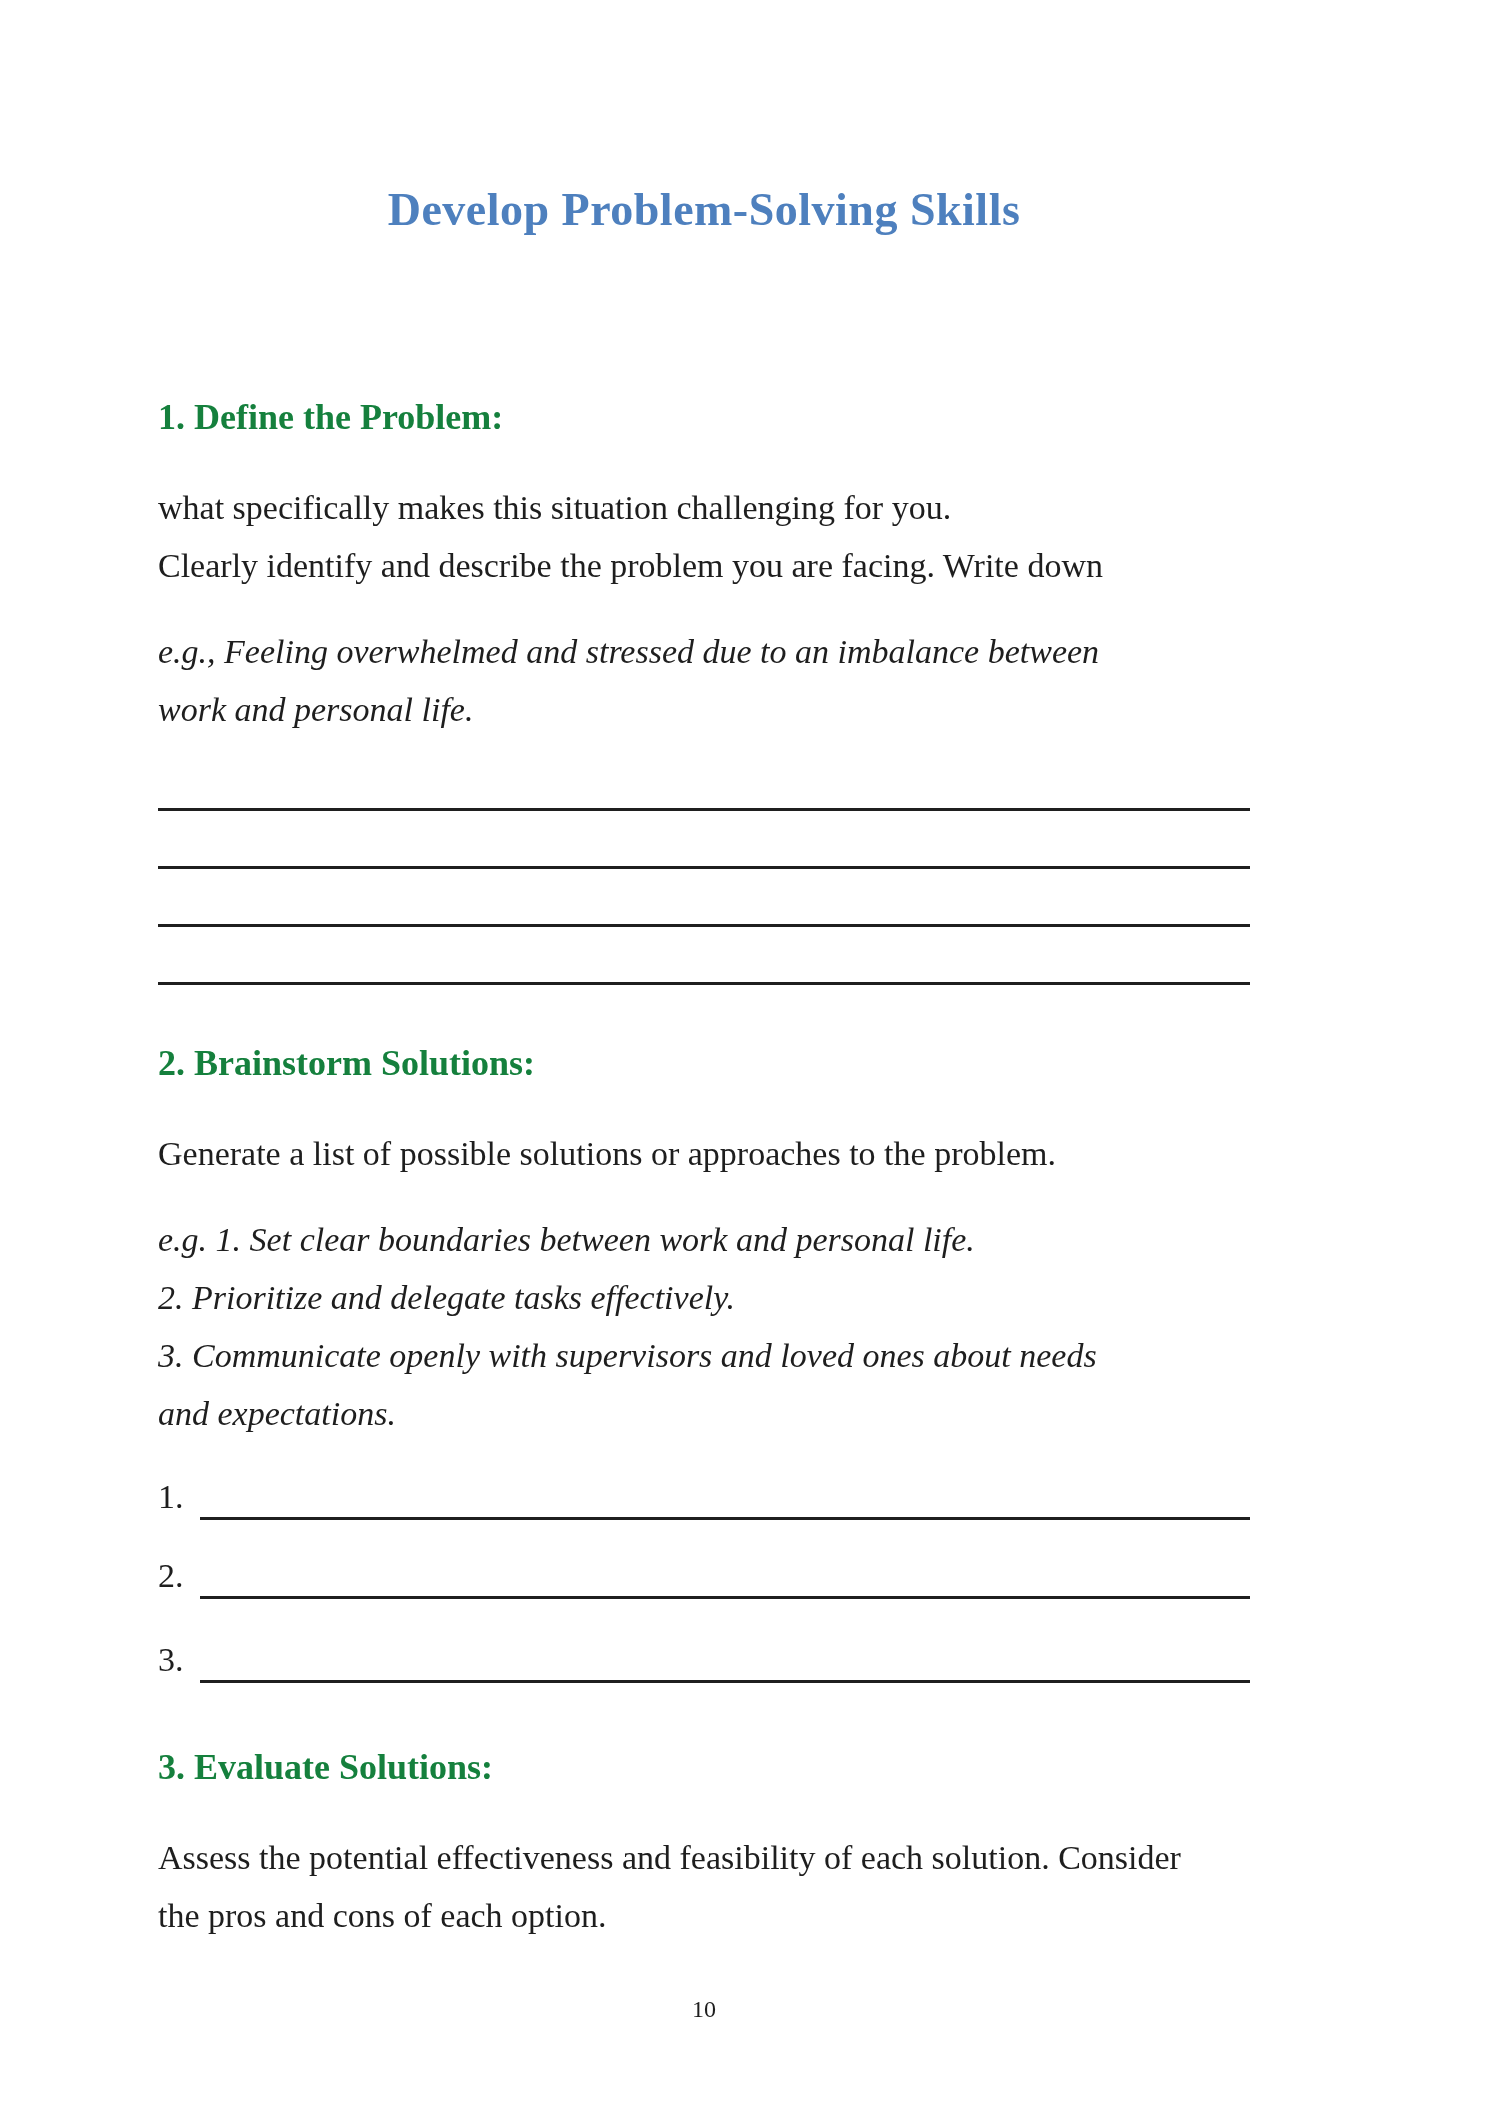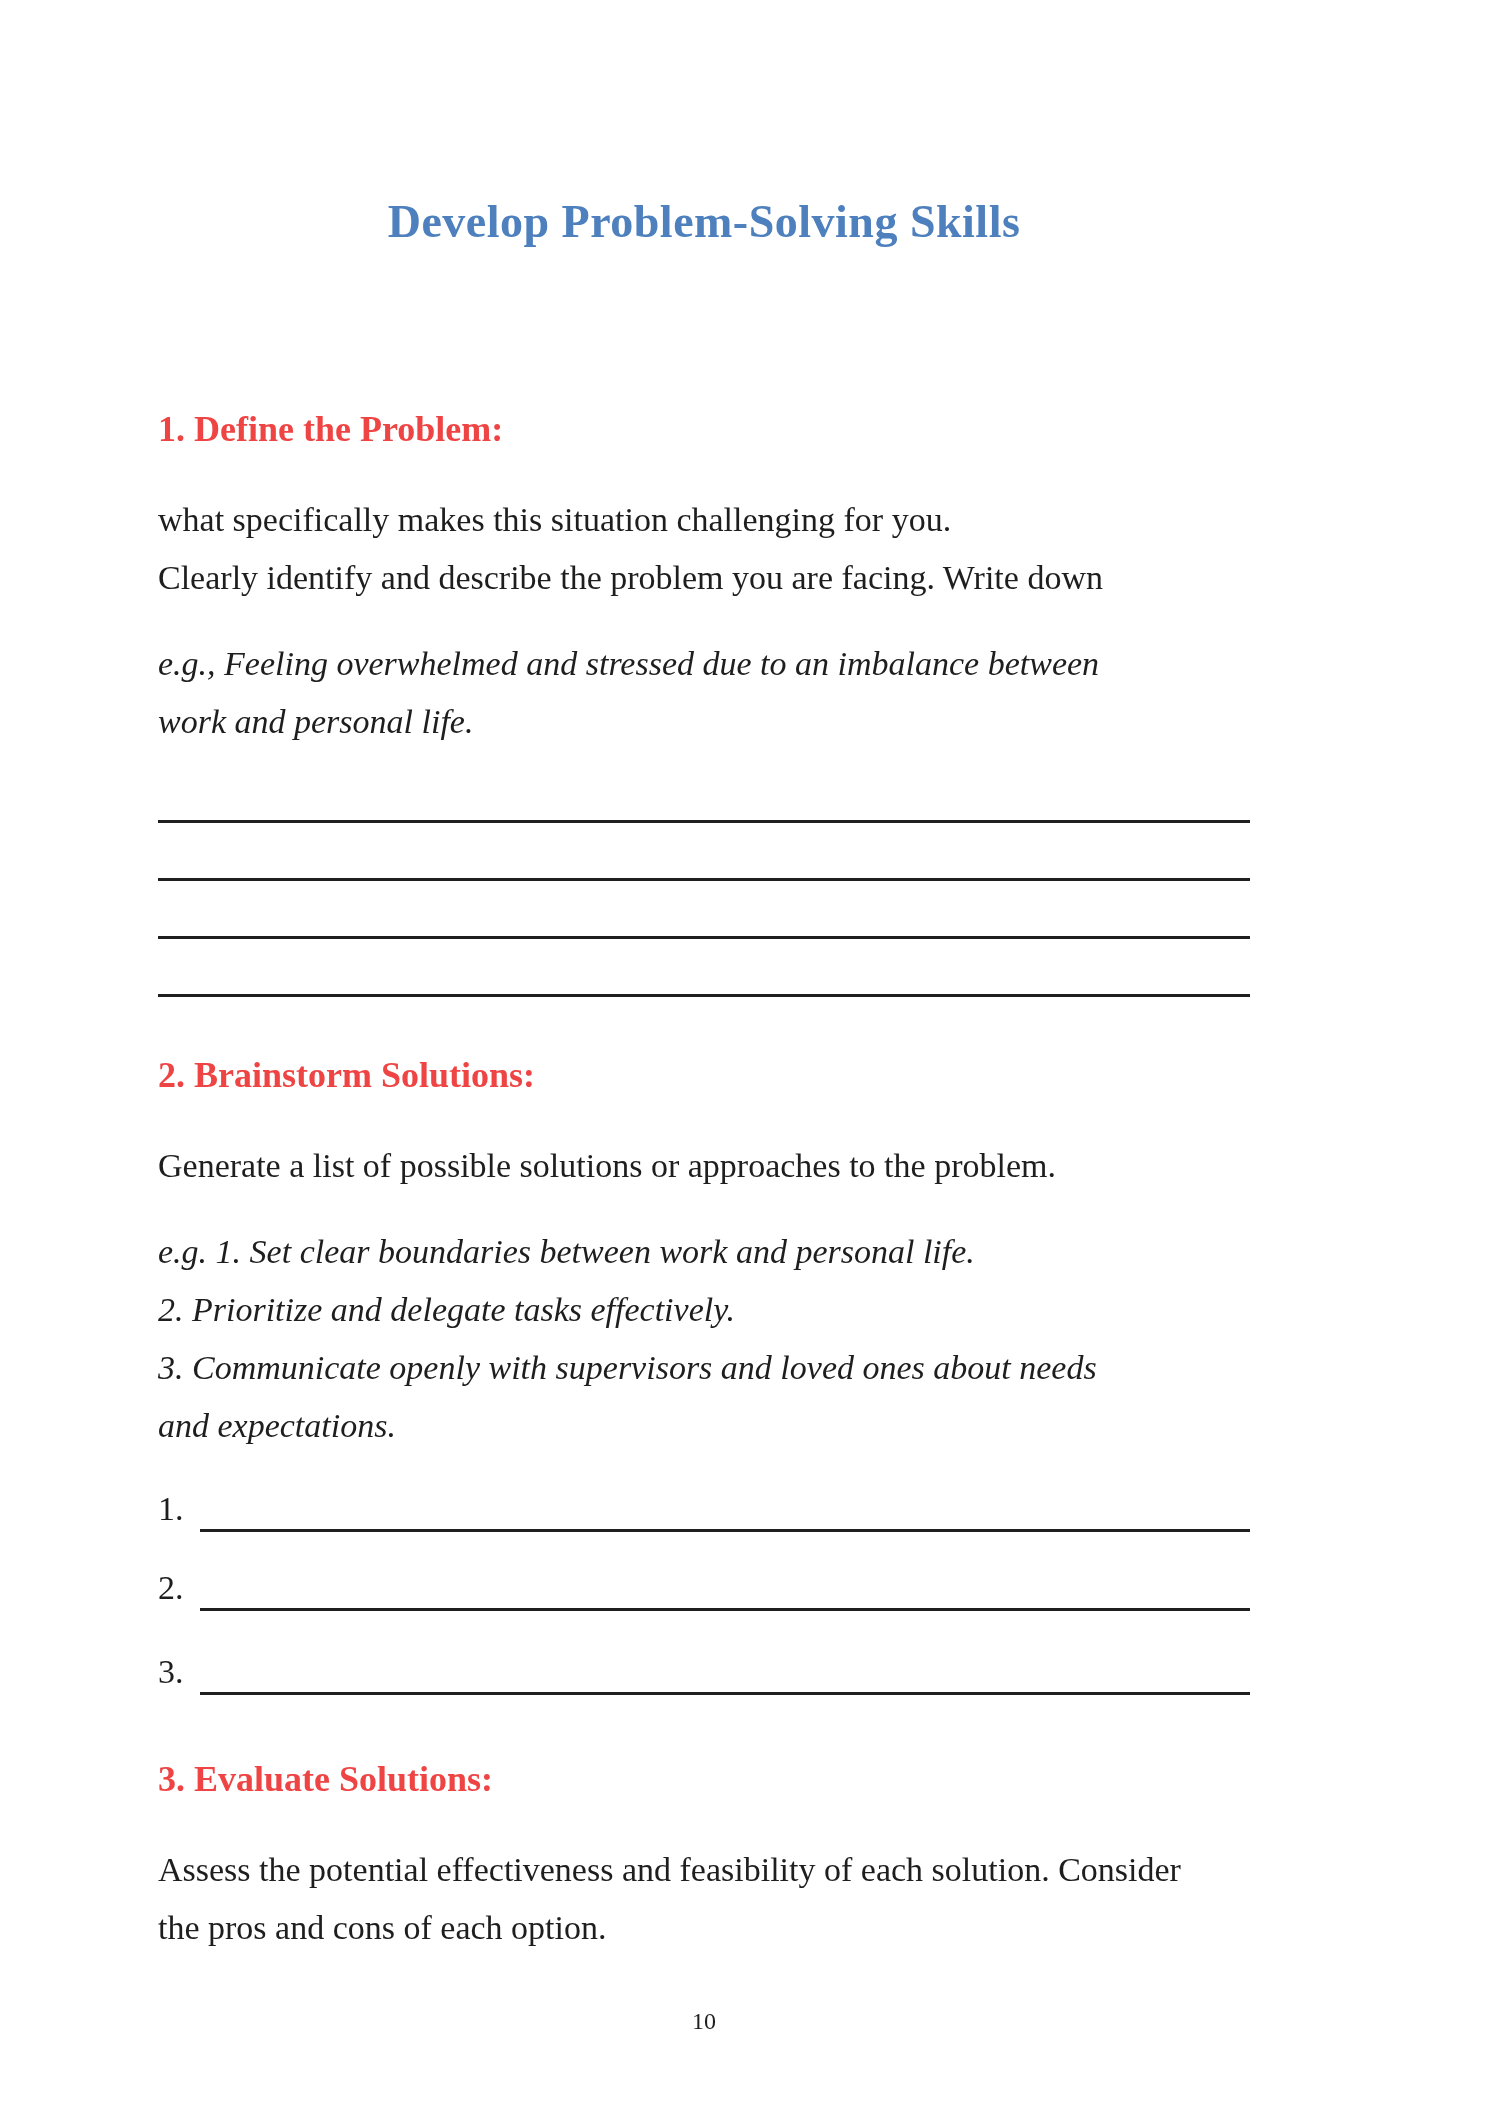--- a/index.html
+++ b/index.html
@@ -14,35 +14,35 @@
     background: #ffffff;
     font-family: "Liberation Serif", "DejaVu Serif", serif;
     color: #1e1e1e;
     overflow: hidden;
   }
   .content {
     margin-left: 158px;
     width: 1092px;
   }
   .title {
-    margin: 12px;
+    margin: 0;
     padding-top: 180px;
     font-size: 46px;
     line-height: 60px;
     font-weight: 700;
     text-align: center;
     color: #4E80BE;
     letter-spacing: 0.5px;
   }
   .heading {
     margin: 0;
     font-size: 36px;
     line-height: 44px;
     font-weight: 700;
-    color: #ef4444;
+    color: #15803d;
   }
   .s1 .heading { margin-top: 155px; }
   .s2 .heading { margin-top: 56px; }
   .s3 .heading { margin-top: 62px; }
   .body {
     margin: 40px 0 0 0;
     font-size: 34px;
     line-height: 58px;
   }
   .example {

